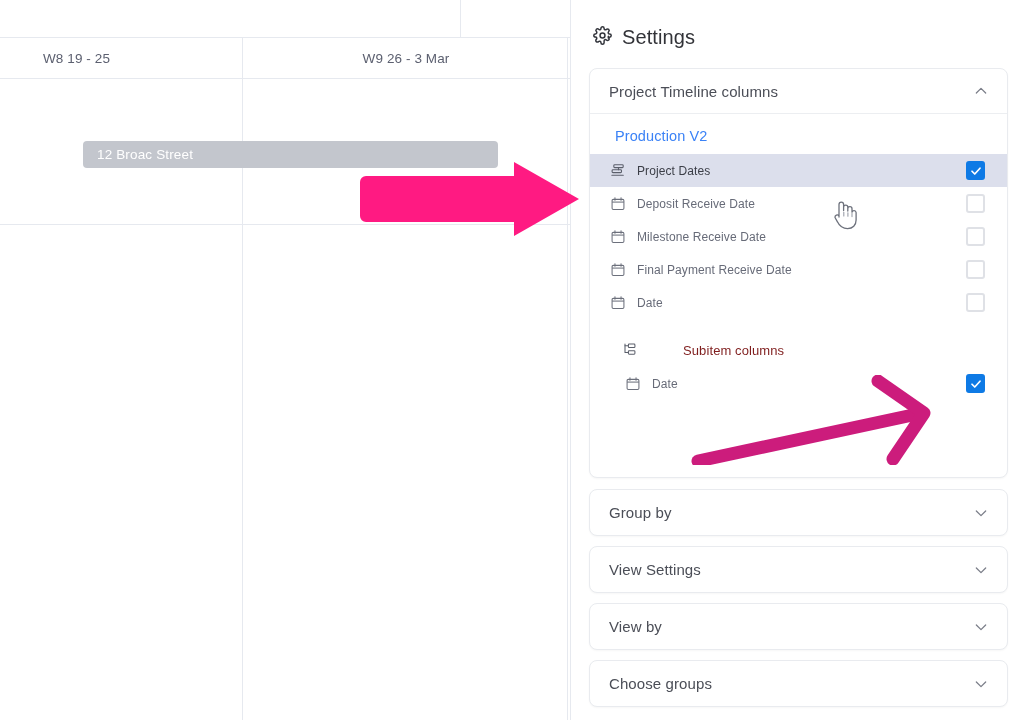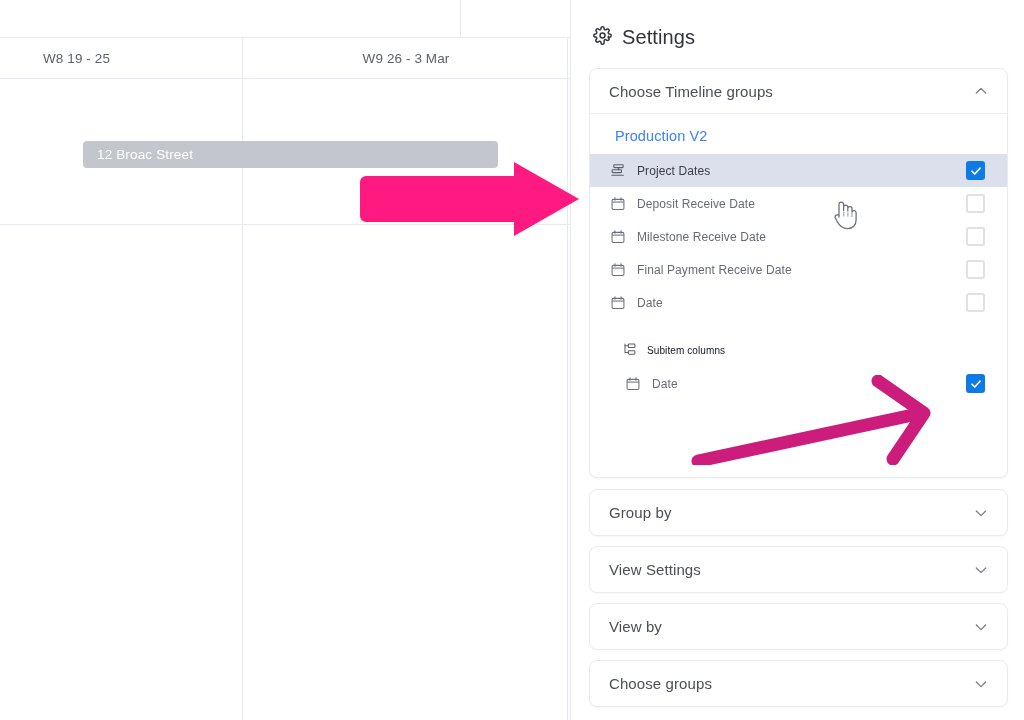--- a/index.html
+++ b/index.html
@@ -197,21 +197,21 @@
   }
 
   .sub-head {
     height: 34px;
     display: flex;
     align-items: center;
     padding-left: 30px;
     margin-top: 14px;
   }
   .sub-head .ico { width: 18px; height: 18px; flex:0 0 18px; margin-right: 9px; display:flex; align-items:center; justify-content:center;}
-  .sub-head .name { font-size: 10px; color: #0f172a; letter-spacing:.1px; }
+  .sub-head .name { font-size: 13px; color: #7f1d1d; letter-spacing:.1px;margin-left:36px; }
 
   .col-row.sub { padding-left: 34px; }
 
   
   #cursor {
     position: absolute;
     left: 830px; top: 196px;
     width: 28px; height: 34px;
     pointer-events: none;
   }
@@ -247,21 +247,21 @@
         <path d="M19.4 13a1.7 1.7 0 0 0 .34 1.87l.06.06a2 2 0 1 1-2.83 2.83l-.06-.06a1.7 1.7 0 0 0-1.87-.34 1.7 1.7 0 0 0-1.03 1.56V21a2 2 0 1 1-4 0v-.1A1.7 1.7 0 0 0 8.9 19.3a1.7 1.7 0 0 0-1.87.34l-.06.06a2 2 0 1 1-2.83-2.83l.06-.06A1.7 1.7 0 0 0 4.7 15a1.7 1.7 0 0 0-1.56-1.03H3a2 2 0 1 1 0-4h.1A1.7 1.7 0 0 0 4.7 8.9a1.7 1.7 0 0 0-.34-1.87l-.06-.06a2 2 0 1 1 2.83-2.83l.06.06A1.7 1.7 0 0 0 9 4.7a1.7 1.7 0 0 0 1.03-1.56V3a2 2 0 1 1 4 0v.1A1.7 1.7 0 0 0 15 4.7a1.7 1.7 0 0 0 1.87-.34l.06-.06a2 2 0 1 1 2.83 2.83l-.06.06A1.7 1.7 0 0 0 19.3 9v.1a1.7 1.7 0 0 0 1.56 1.03H21a2 2 0 1 1 0 4h-.1a1.7 1.7 0 0 0-1.5 1.03z"></path>
         <circle cx="12" cy="12" r="3.1"></circle>
       </svg>
     </span>
     <span class="panel-title">Settings</span>
   </div>
 
   <div class="card card-open" style="top:68px; height:410px;">
 
     <div class="card-head">
-      <span class="label">Choose Timeline groups</span>
+      <span class="label">Project Timeline columns</span>
       <span class="chev">
         <svg width="16" height="16" viewBox="0 0 24 24" fill="none" stroke="#7b7e89" stroke-width="1.9" stroke-linecap="round" stroke-linejoin="round">
           <polyline points="5,15 12,8 19,15"></polyline>
         </svg>
       </span>
     </div>
 
     <div class="card-body">
 
       <div class="group-title">Production V2</div>

